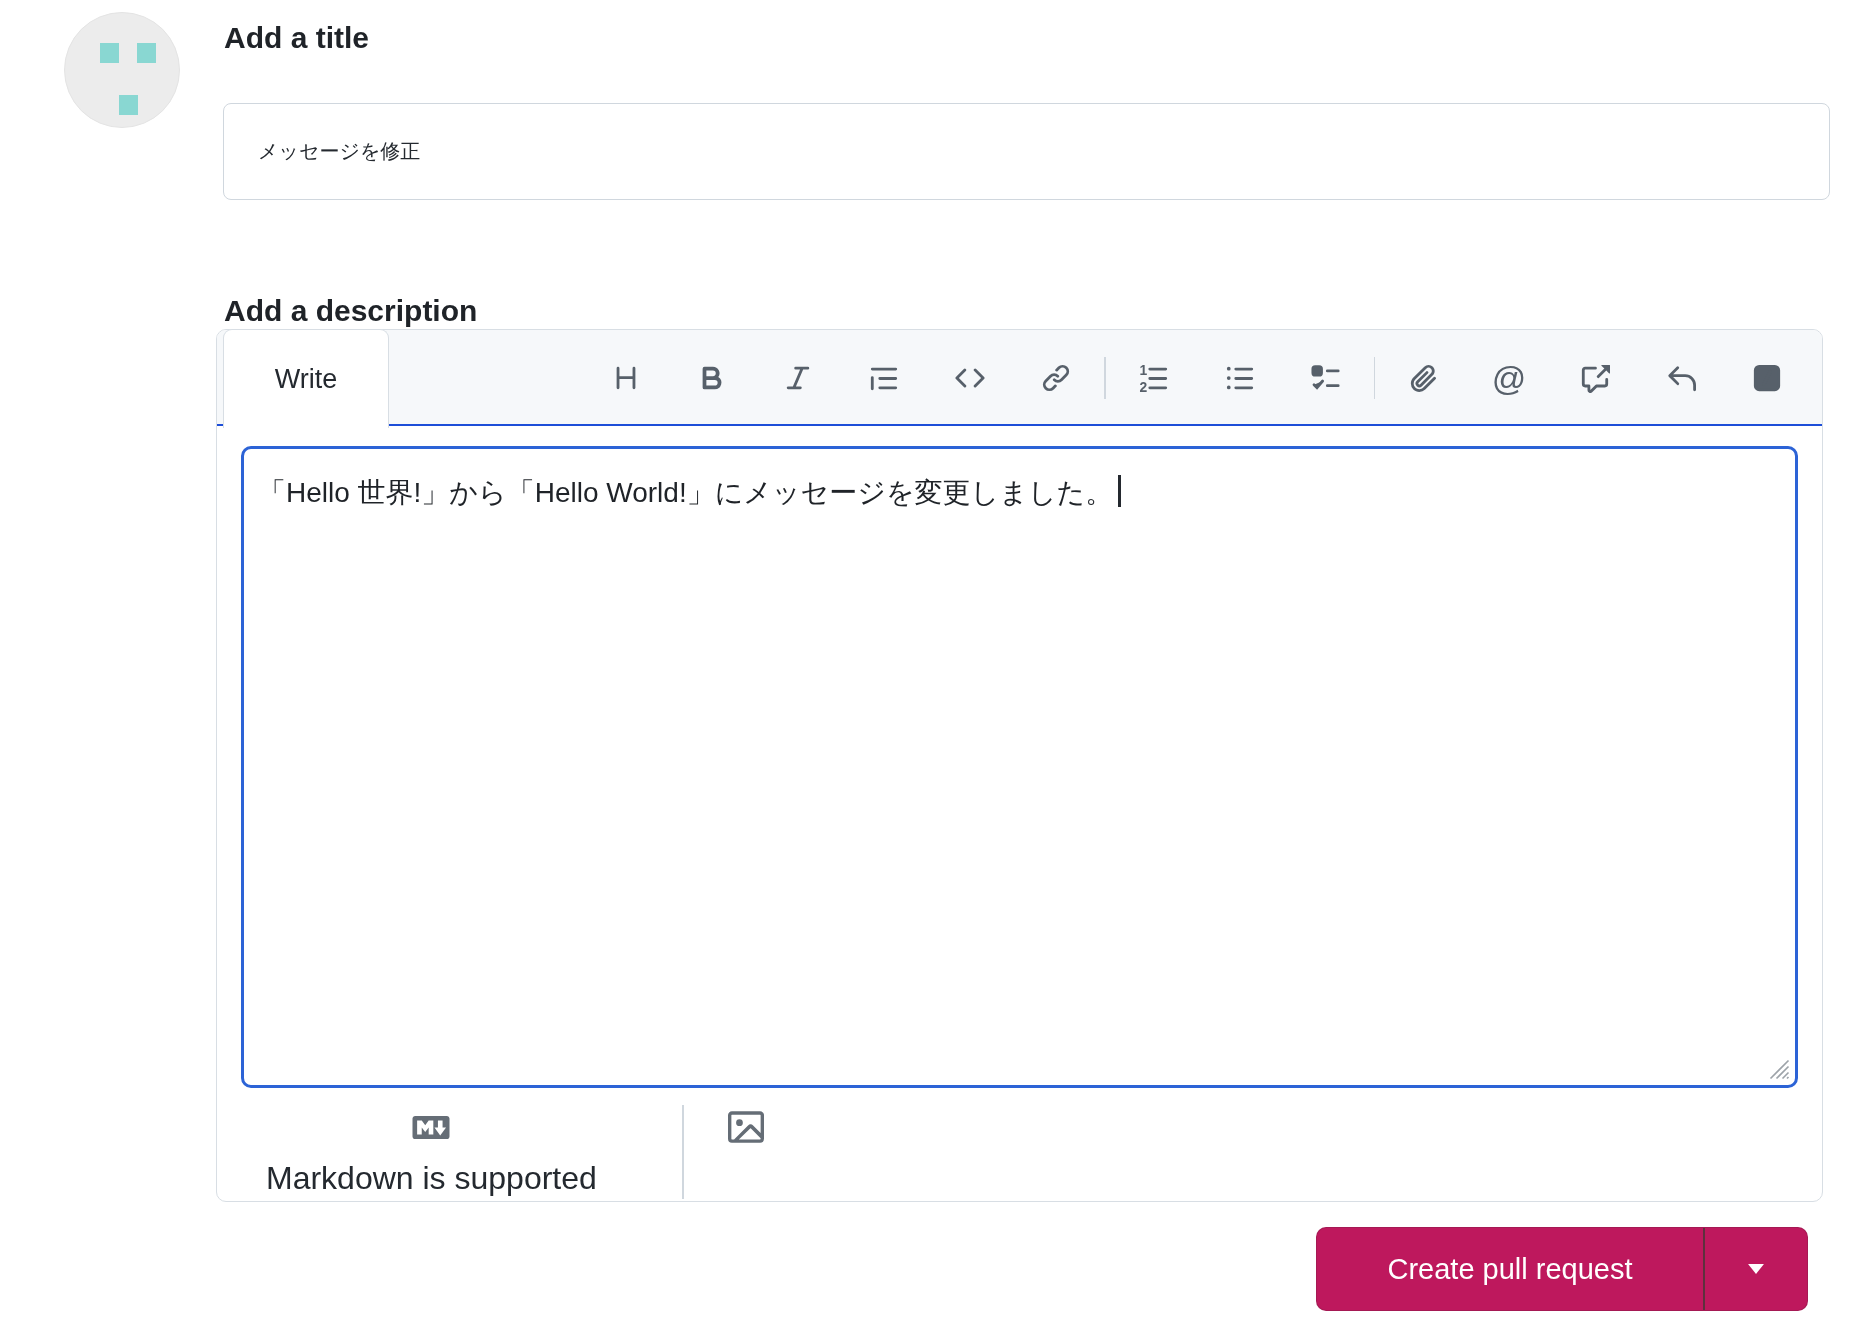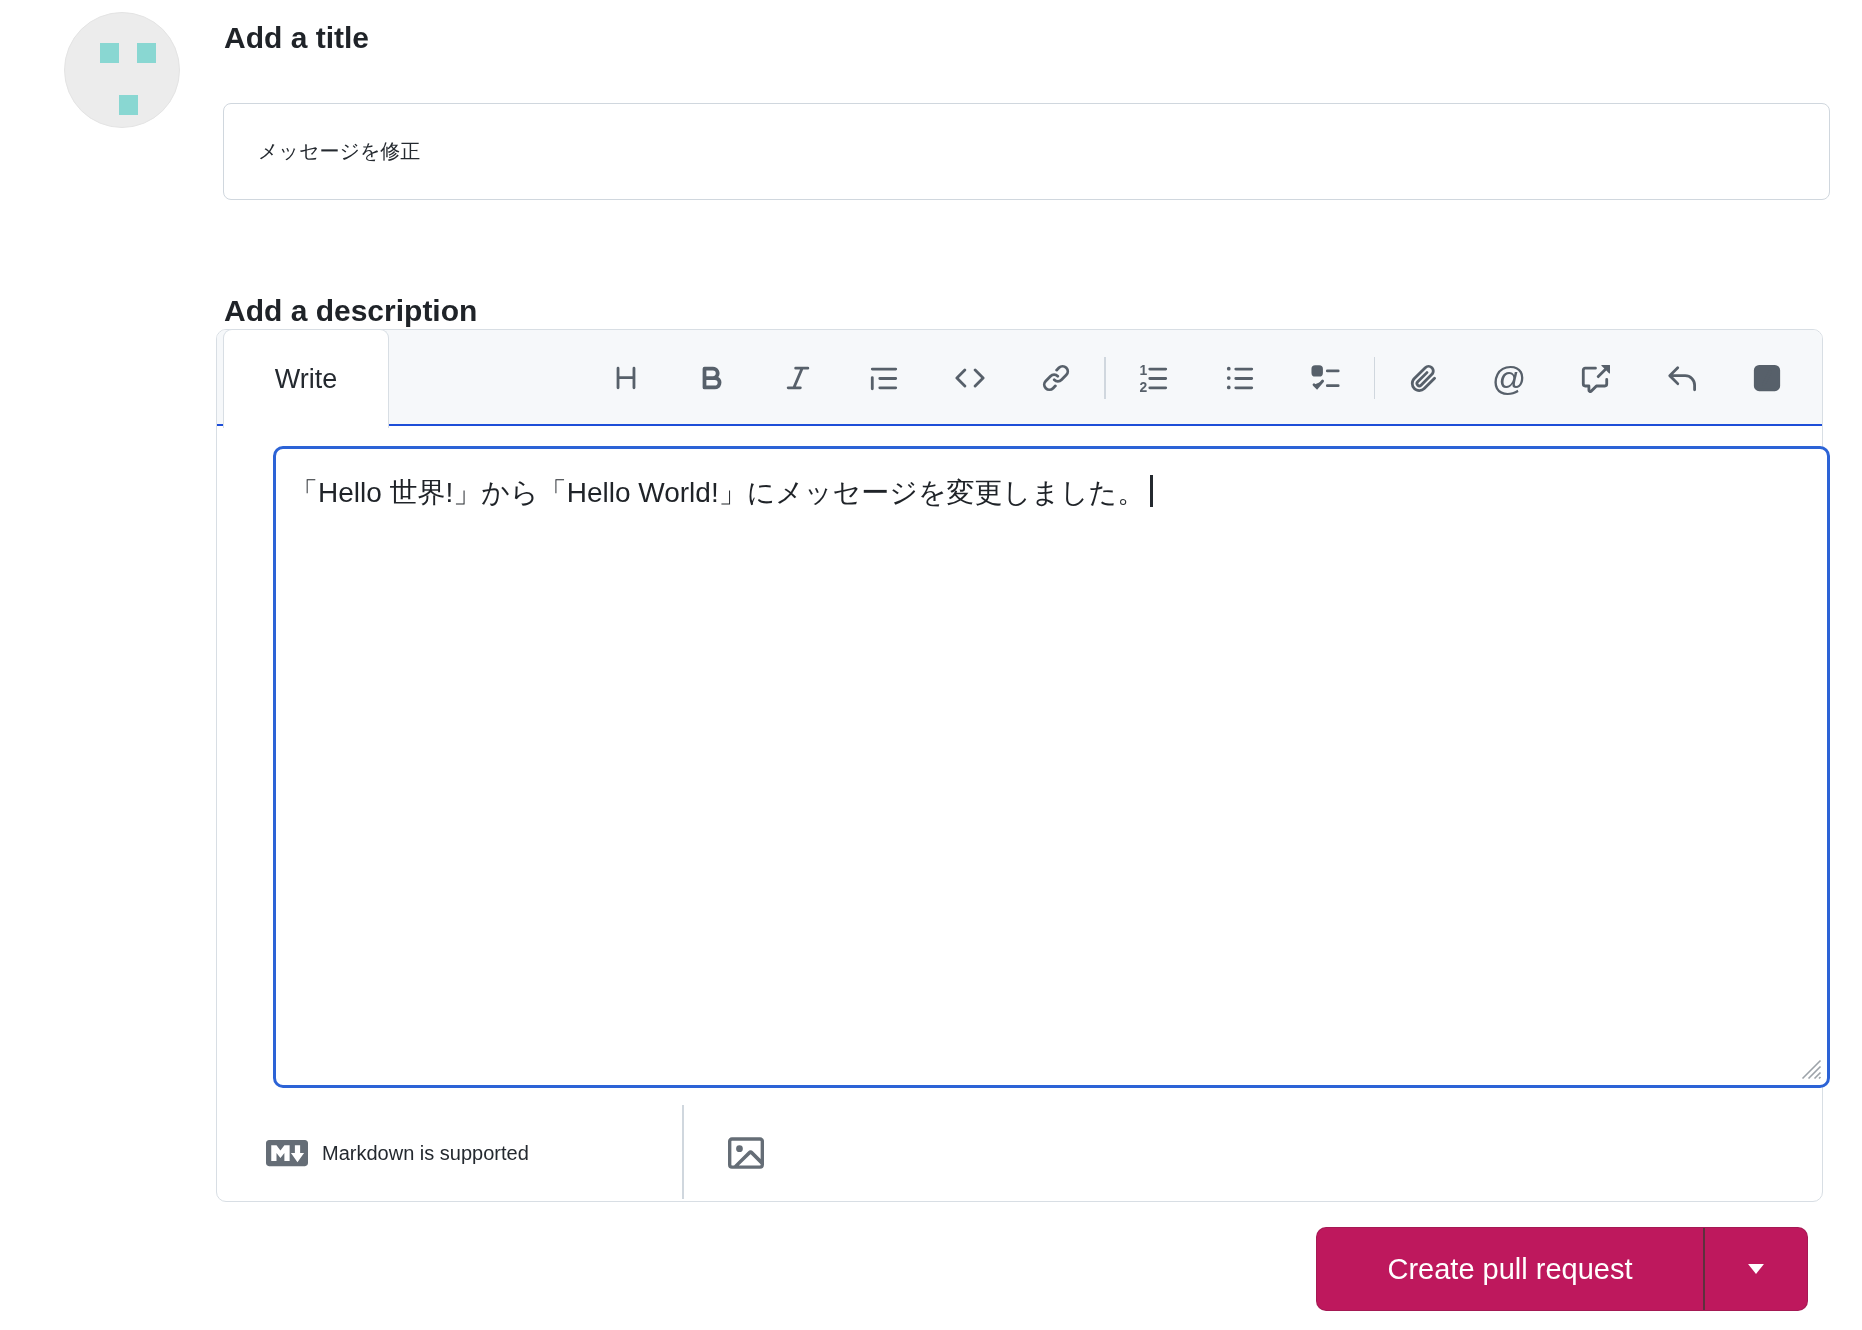--- a/index.html
+++ b/index.html
@@ -38,29 +38,29 @@
   .tool { width:86px; height:96px; display:flex; align-items:center; justify-content:center;
           cursor:pointer; background:none; border:none; }
   .tool svg { width:30px; height:30px; fill:#57606a; }
   .tool .at-glyph { font-size:34px; color:#57606a; line-height:1; }
   .tb-divider { width:1.5px; height:42px; background:#d0d7de; margin:0 5px; }
 
   
   .desc-textarea { position:absolute; left:24px; top:116px; width:1557px; height:642px;
                    border:3px solid #2c63d6; border-radius:10px; background:#fff;
                    padding:22px 14px; font-size:28px; line-height:1.55; color:#1f2328;
-                   cursor:text; overflow:hidden;margin-left:32px; }
+                   cursor:text; overflow:hidden; }
   .caret-bar { display:inline-block; width:2.5px; height:32px; background:#24292f;
                vertical-align:-5px; margin-left:5px; }
   .resize-handle { position:absolute; right:5px; bottom:5px; cursor:nwse-resize; }
 
   
   .editor-footer { position:absolute; left:0; top:779px; width:100%; height:88px; }
   .footer-group { position:absolute; top:0; height:88px; display:flex; align-items:center; gap:14px;
-                  font-size:20px; color:#24292f; cursor:pointer; }
+                  font-size:32px; color:#24292f; cursor:pointer;flex-direction:column; }
   .footer-md { left:49px; }
   .footer-attach { left:511px; }
   .footer-divider { position:absolute; left:465px; top:-4px; width:1.5px; height:94px; background:#d0d7de; }
 
   
   .create-btn { position:absolute; left:1316px; top:1227px; width:492px; height:84px;
                 background:#be185d; border:1px solid rgba(27,31,36,0.15); border-radius:10px;
                 display:flex; overflow:hidden; }
   .create-main { width:386px; display:flex; align-items:center; justify-content:center;
                  color:#fff; font-size:29px; cursor:pointer; }

